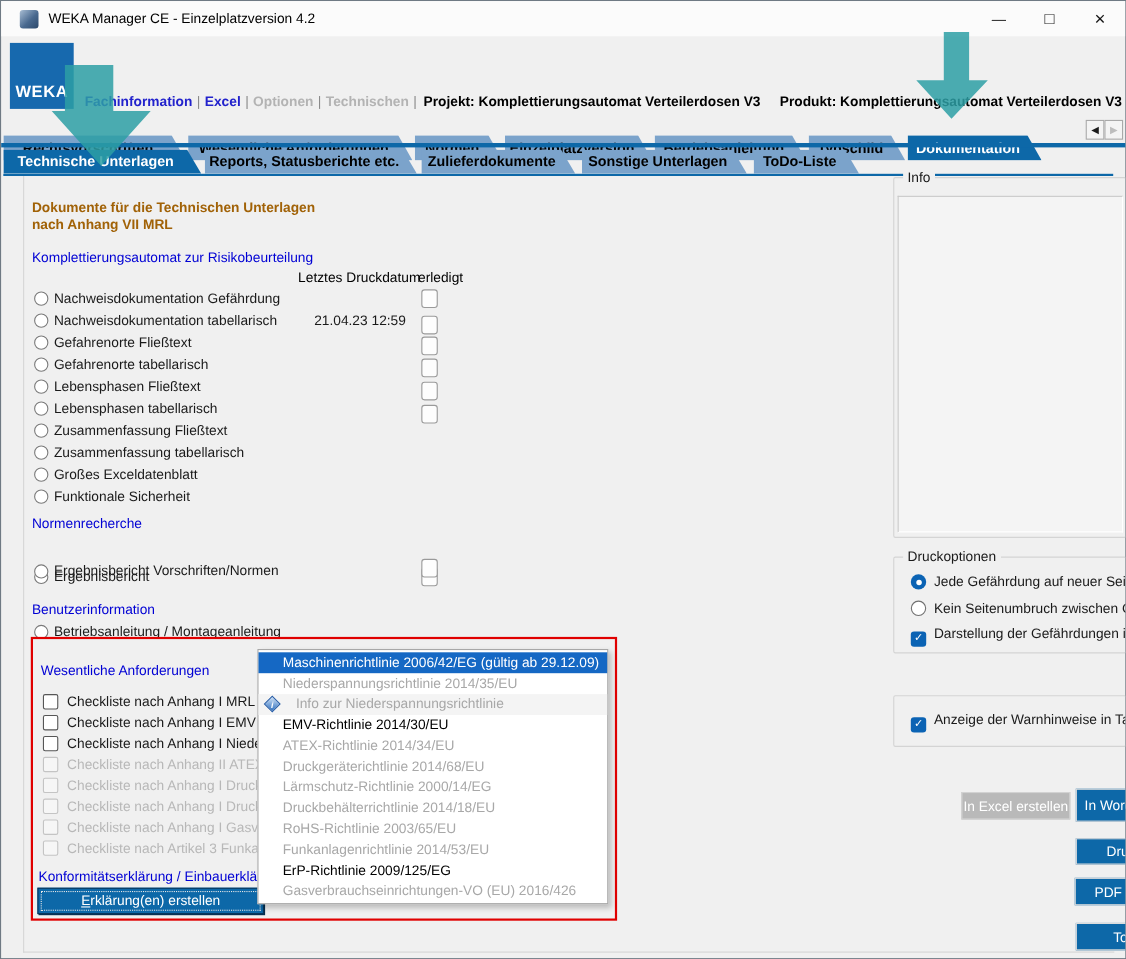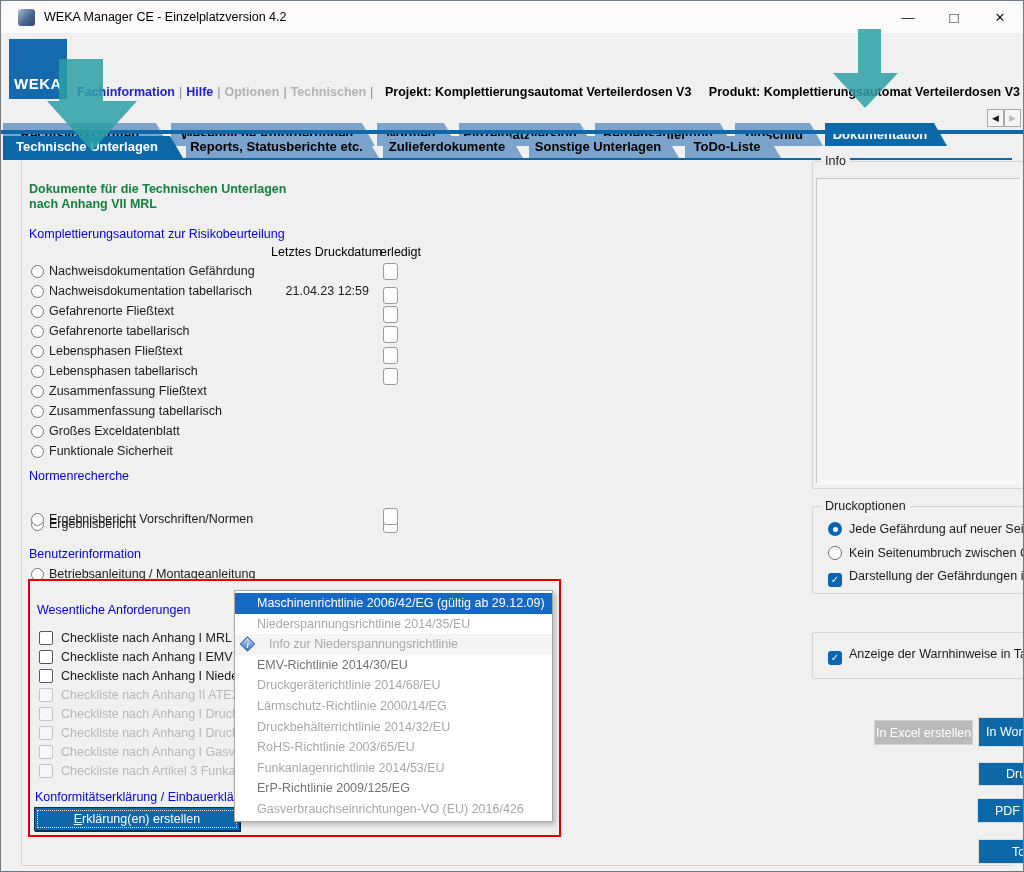--- a/index.html
+++ b/index.html
@@ -43,21 +43,21 @@
   .tscroll { position:absolute; left:986px; top:108px; display:flex; }
   .tsbtn { width:17px; height:18px; border:1px solid #a9a9a9; background:#f4f4f4;
            font-size:9px; display:flex; align-items:center; justify-content:center; }
   .tsbtn.dis { color:#bdbdbd; }
 
   .page-frame { position:absolute; left:20px; top:159px; width:992px; height:706px;
                 border-left:1px solid #d5d5d5; border-bottom:1px solid #d5d5d5; }
 
   
   .blueh { position:absolute; color:#0000d4; white-space:nowrap; }
-  .doc-title { position:absolute; left:28px; top:181px; color:#15803d; font-weight:bold;
+  .doc-title { position:absolute; left:28px; top:181px; color:#a16207; font-weight:bold;
                line-height:15px; white-space:nowrap; }
   .colhead { position:absolute; color:#000; }
 
   .nrow { position:absolute; left:28px; height:20px; width:430px; }
   .radio { position:absolute; left:2px; top:2px; width:13px; height:13px; border-radius:50%;
            border:1px solid #7a7a7a; background:#fff; }
   .nlabel { position:absolute; left:20px; top:1px; white-space:nowrap; }
   .ndate  { position:absolute; left:222px; top:1px; width:118px; text-align:right; }
   .done { position:absolute; left:354px; top:0; width:15px; height:17px; border-radius:3px;
           border:1px solid #9a9a9a; background:#fdfdfd; }
@@ -77,21 +77,21 @@
            color:#fff; border:1px solid #08365c; box-shadow:1px 1px 0 #062c4b;
            display:flex; align-items:center; justify-content:center; font-size:12.5px;
            outline:1px dotted #e8e8e8; outline-offset:-4px; z-index:20; }
 
   
   .dropdown { position:absolute; left:233px; top:589px; width:319px; height:232px; background:#fff;
               border:1px solid #a8a8a8; box-shadow:3px 3px 5px rgba(0,0,0,.22); z-index:40;
               display:flex; flex-direction:column; padding:2px 0;justify-content:center; }
   .ditem { flex:1; display:flex; align-items:center; padding-left:22px; white-space:nowrap;
            overflow:hidden; color:#a8a8a8; position:relative; }
-  .ditem.en { color:#737373; }
+  .ditem.en { color:#000000; }
   .ditem.sel { background:#1568c4; color:#fff; }
   .ditem.info { padding-left:34px; background:#f4f4f4; }
   .dinfo-icon { position:absolute; left:7px; top:50%; width:11px; height:11px;
                 transform:translateY(-50%) rotate(45deg);
                 background:linear-gradient(135deg,#cfe2f7,#2f6fbe); border:1px solid #2a5fa8; }
   .dinfo-icon span { position:absolute; inset:0; transform:rotate(-45deg); color:#fff;
                      font-size:8px; font-weight:bold; font-style:italic; text-align:center; line-height:11px; }
 
   
   .gbox { position:absolute; left:811px; width:212px; border:1px solid #d4d4d4; border-radius:2px; }
@@ -128,21 +128,21 @@
     <div class="title-text">WEKA Manager CE - Einzelplatzversion 4.2</div>
     <div class="win-controls">
       <div class="win-btn">—</div>
       <div class="win-btn" style="font-size:15px">□</div>
       <div class="win-btn">✕</div>
     </div>
   </div>
 
   <div class="logo">WEKA</div>
   <div class="menubar">
-    <span class="mi on">Fachinformation</span><span class="msep">|</span><span class="mi on">Hilfe</span><span class="msep">|</span><span class="mi off">Optionen</span><span class="msep">|</span><span class="mi off">Technischen</span><span class="msep">|</span>
+    <span class="mi on">Fachinformation</span><span class="msep">|</span><span class="mi on">Excel</span><span class="msep">|</span><span class="mi off">Optionen</span><span class="msep">|</span><span class="mi off">Technischen</span><span class="msep">|</span>
   </div>
   <div class="projline">
     <span>Projekt:</span>
     <span>Komplettierungsautomat Verteilerdosen V3</span><span class="gap"></span>
     <span>Produkt:</span>
     <span>Komplettierungsautomat Verteilerdosen V3</span><span class="gap"></span>
     
   </div>
 
   <div class="tabrow1">
@@ -289,23 +289,24 @@
   <div class="dropdown">
     <div class="ditem sel">Maschinenrichtlinie 2006/42/EG (gültig ab 29.12.09)</div>
     <div class="ditem">Niederspannungsrichtlinie 2014/35/EU</div>
     <div class="ditem info">
       <span class="dinfo-icon">
           <span>i</span>
         </span>
       <span>Info zur Niederspannungsrichtlinie</span>
     </div>
     <div class="ditem en">EMV-Richtlinie 2014/30/EU</div>
+    <div class="ditem">ATEX-Richtlinie 2014/34/EU</div>
     <div class="ditem">Druckgeräterichtlinie 2014/68/EU</div>
     <div class="ditem">Lärmschutz-Richtlinie 2000/14/EG</div>
-    <div class="ditem">Druckbehälterrichtlinie 2014/32/EU</div>
+    <div class="ditem">Druckbehälterrichtlinie 2014/18/EU</div>
     <div class="ditem">RoHS-Richtlinie 2003/65/EU</div>
     <div class="ditem">Funkanlagenrichtlinie 2014/53/EU</div>
     <div class="ditem en">ErP-Richtlinie 2009/125/EG</div>
     <div class="ditem">Gasverbrauchseinrichtungen-VO (EU) 2016/426</div>
   </div>
 
   <div class="gbox" style="top:160px;height:328px">
     <span class="glabel">Info</span>
     <div class="info-inner"></div>
   </div>

